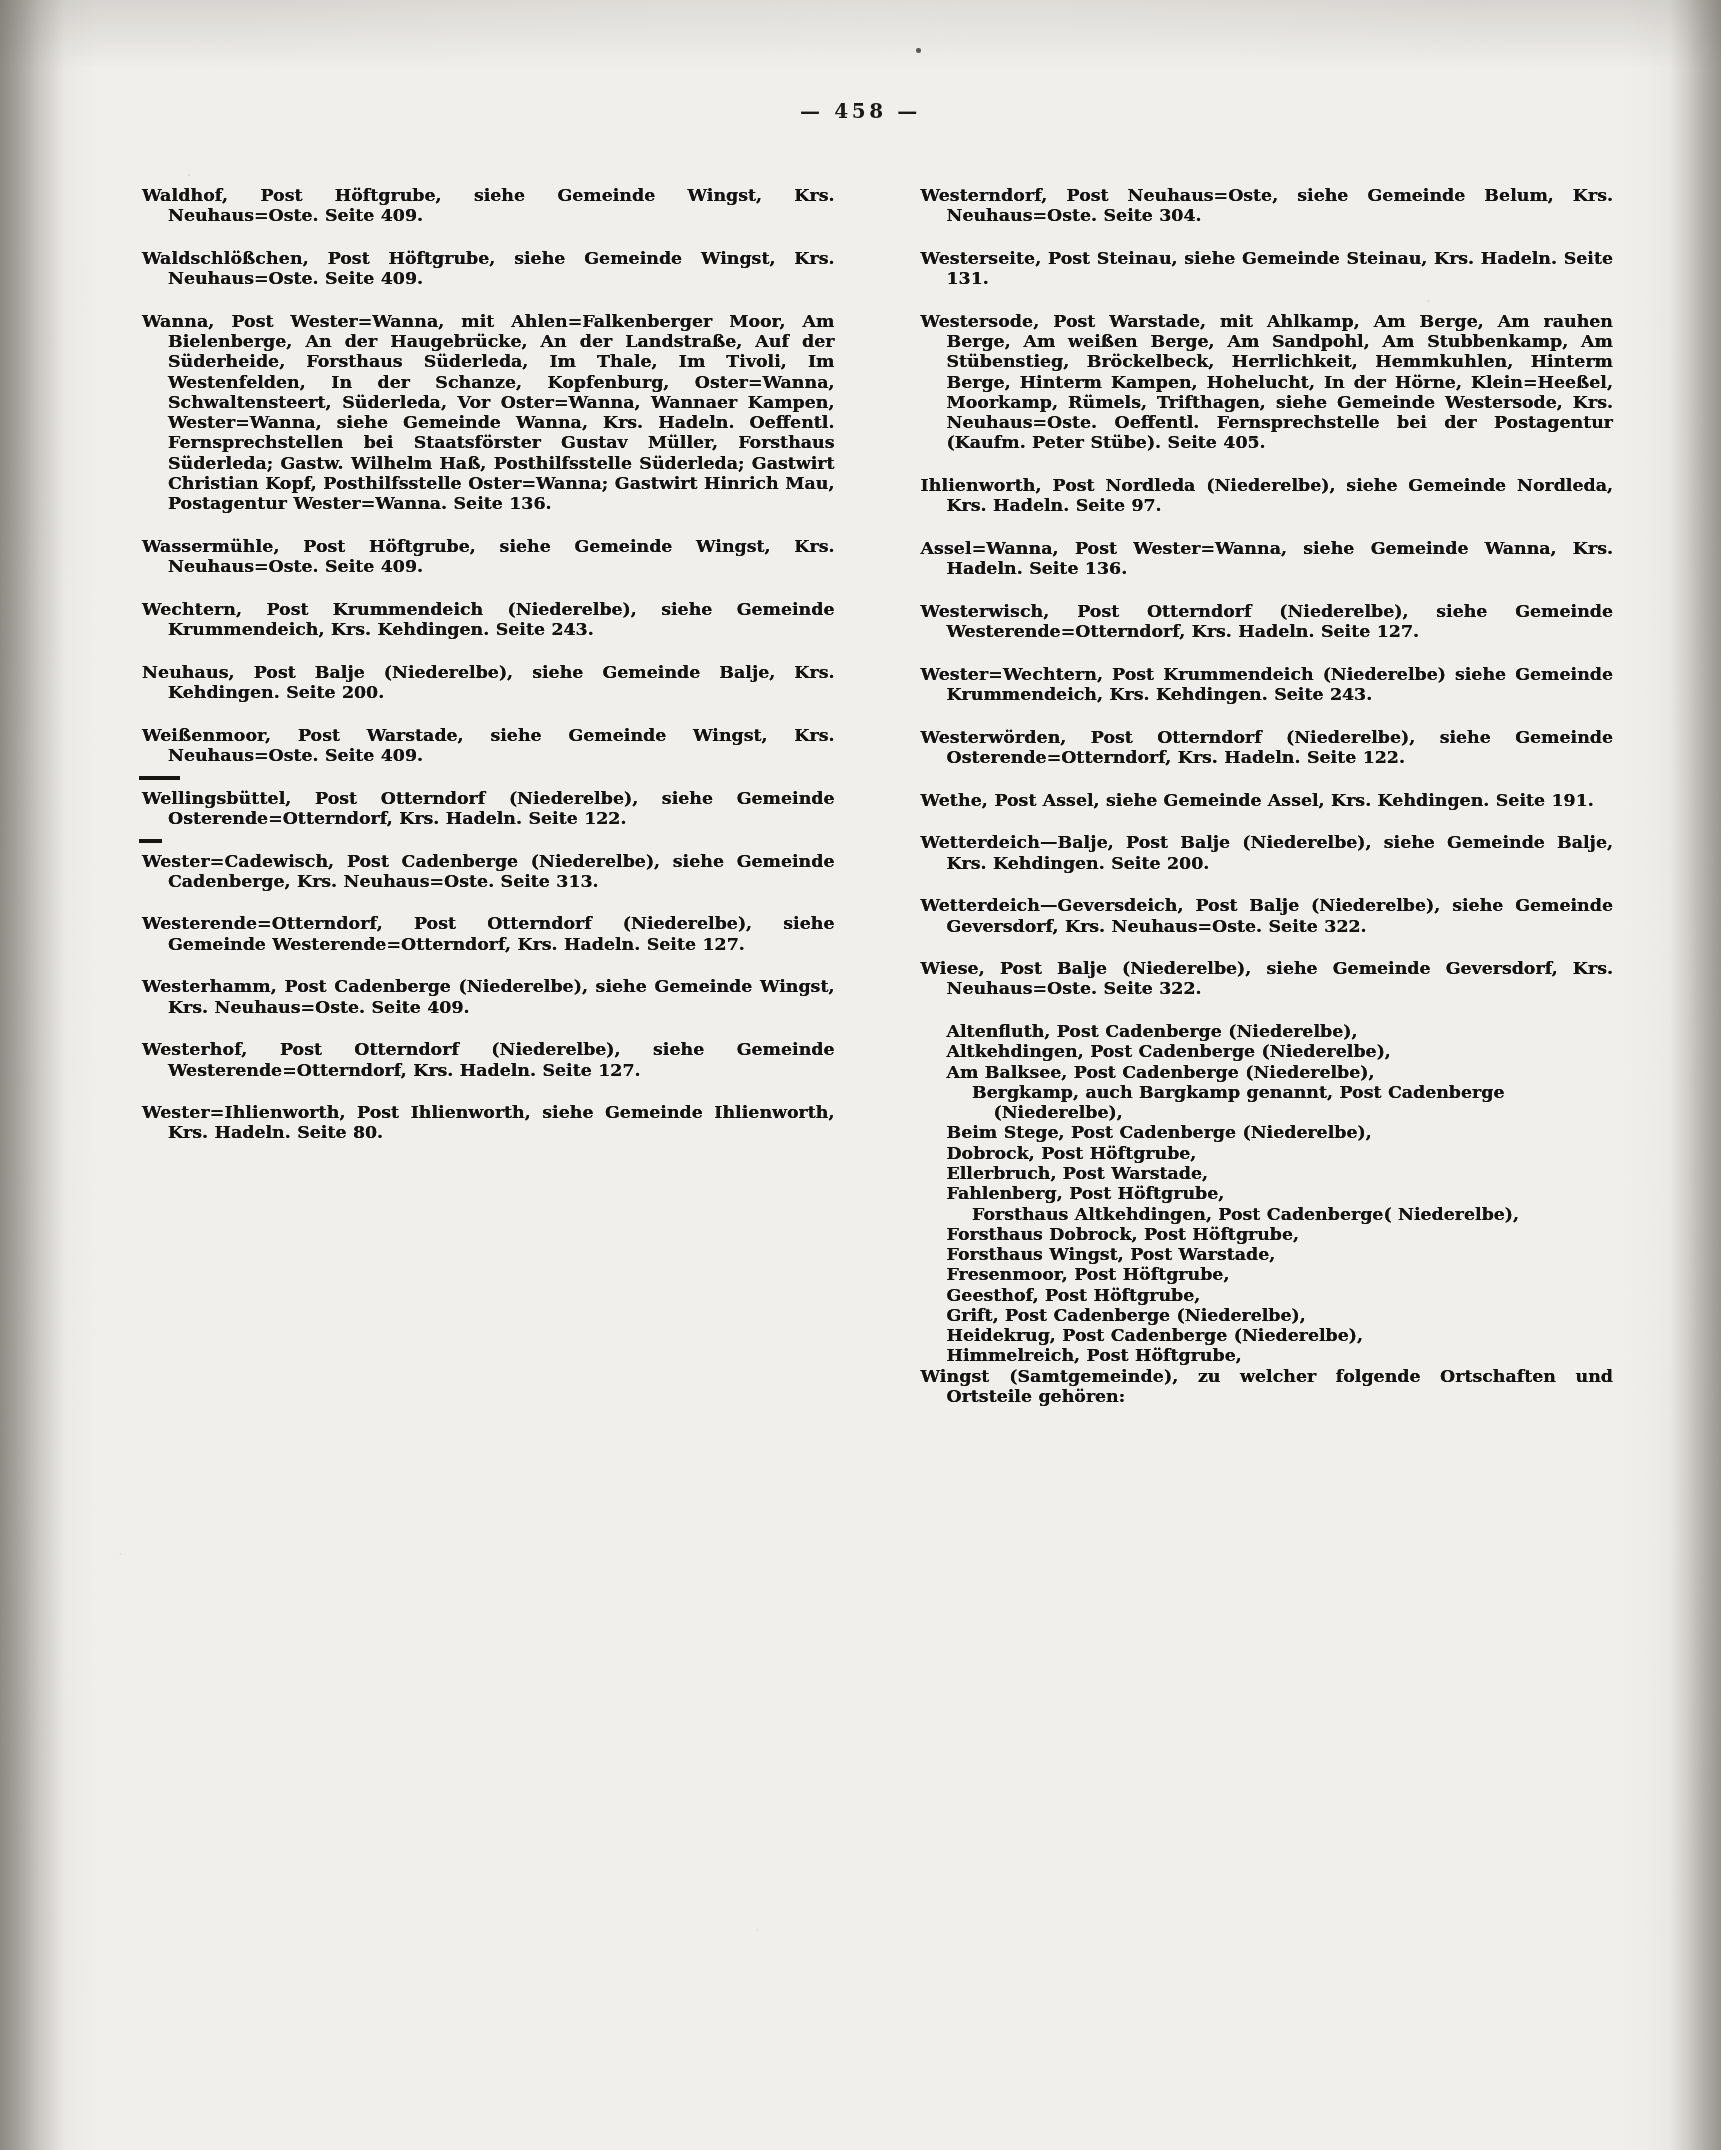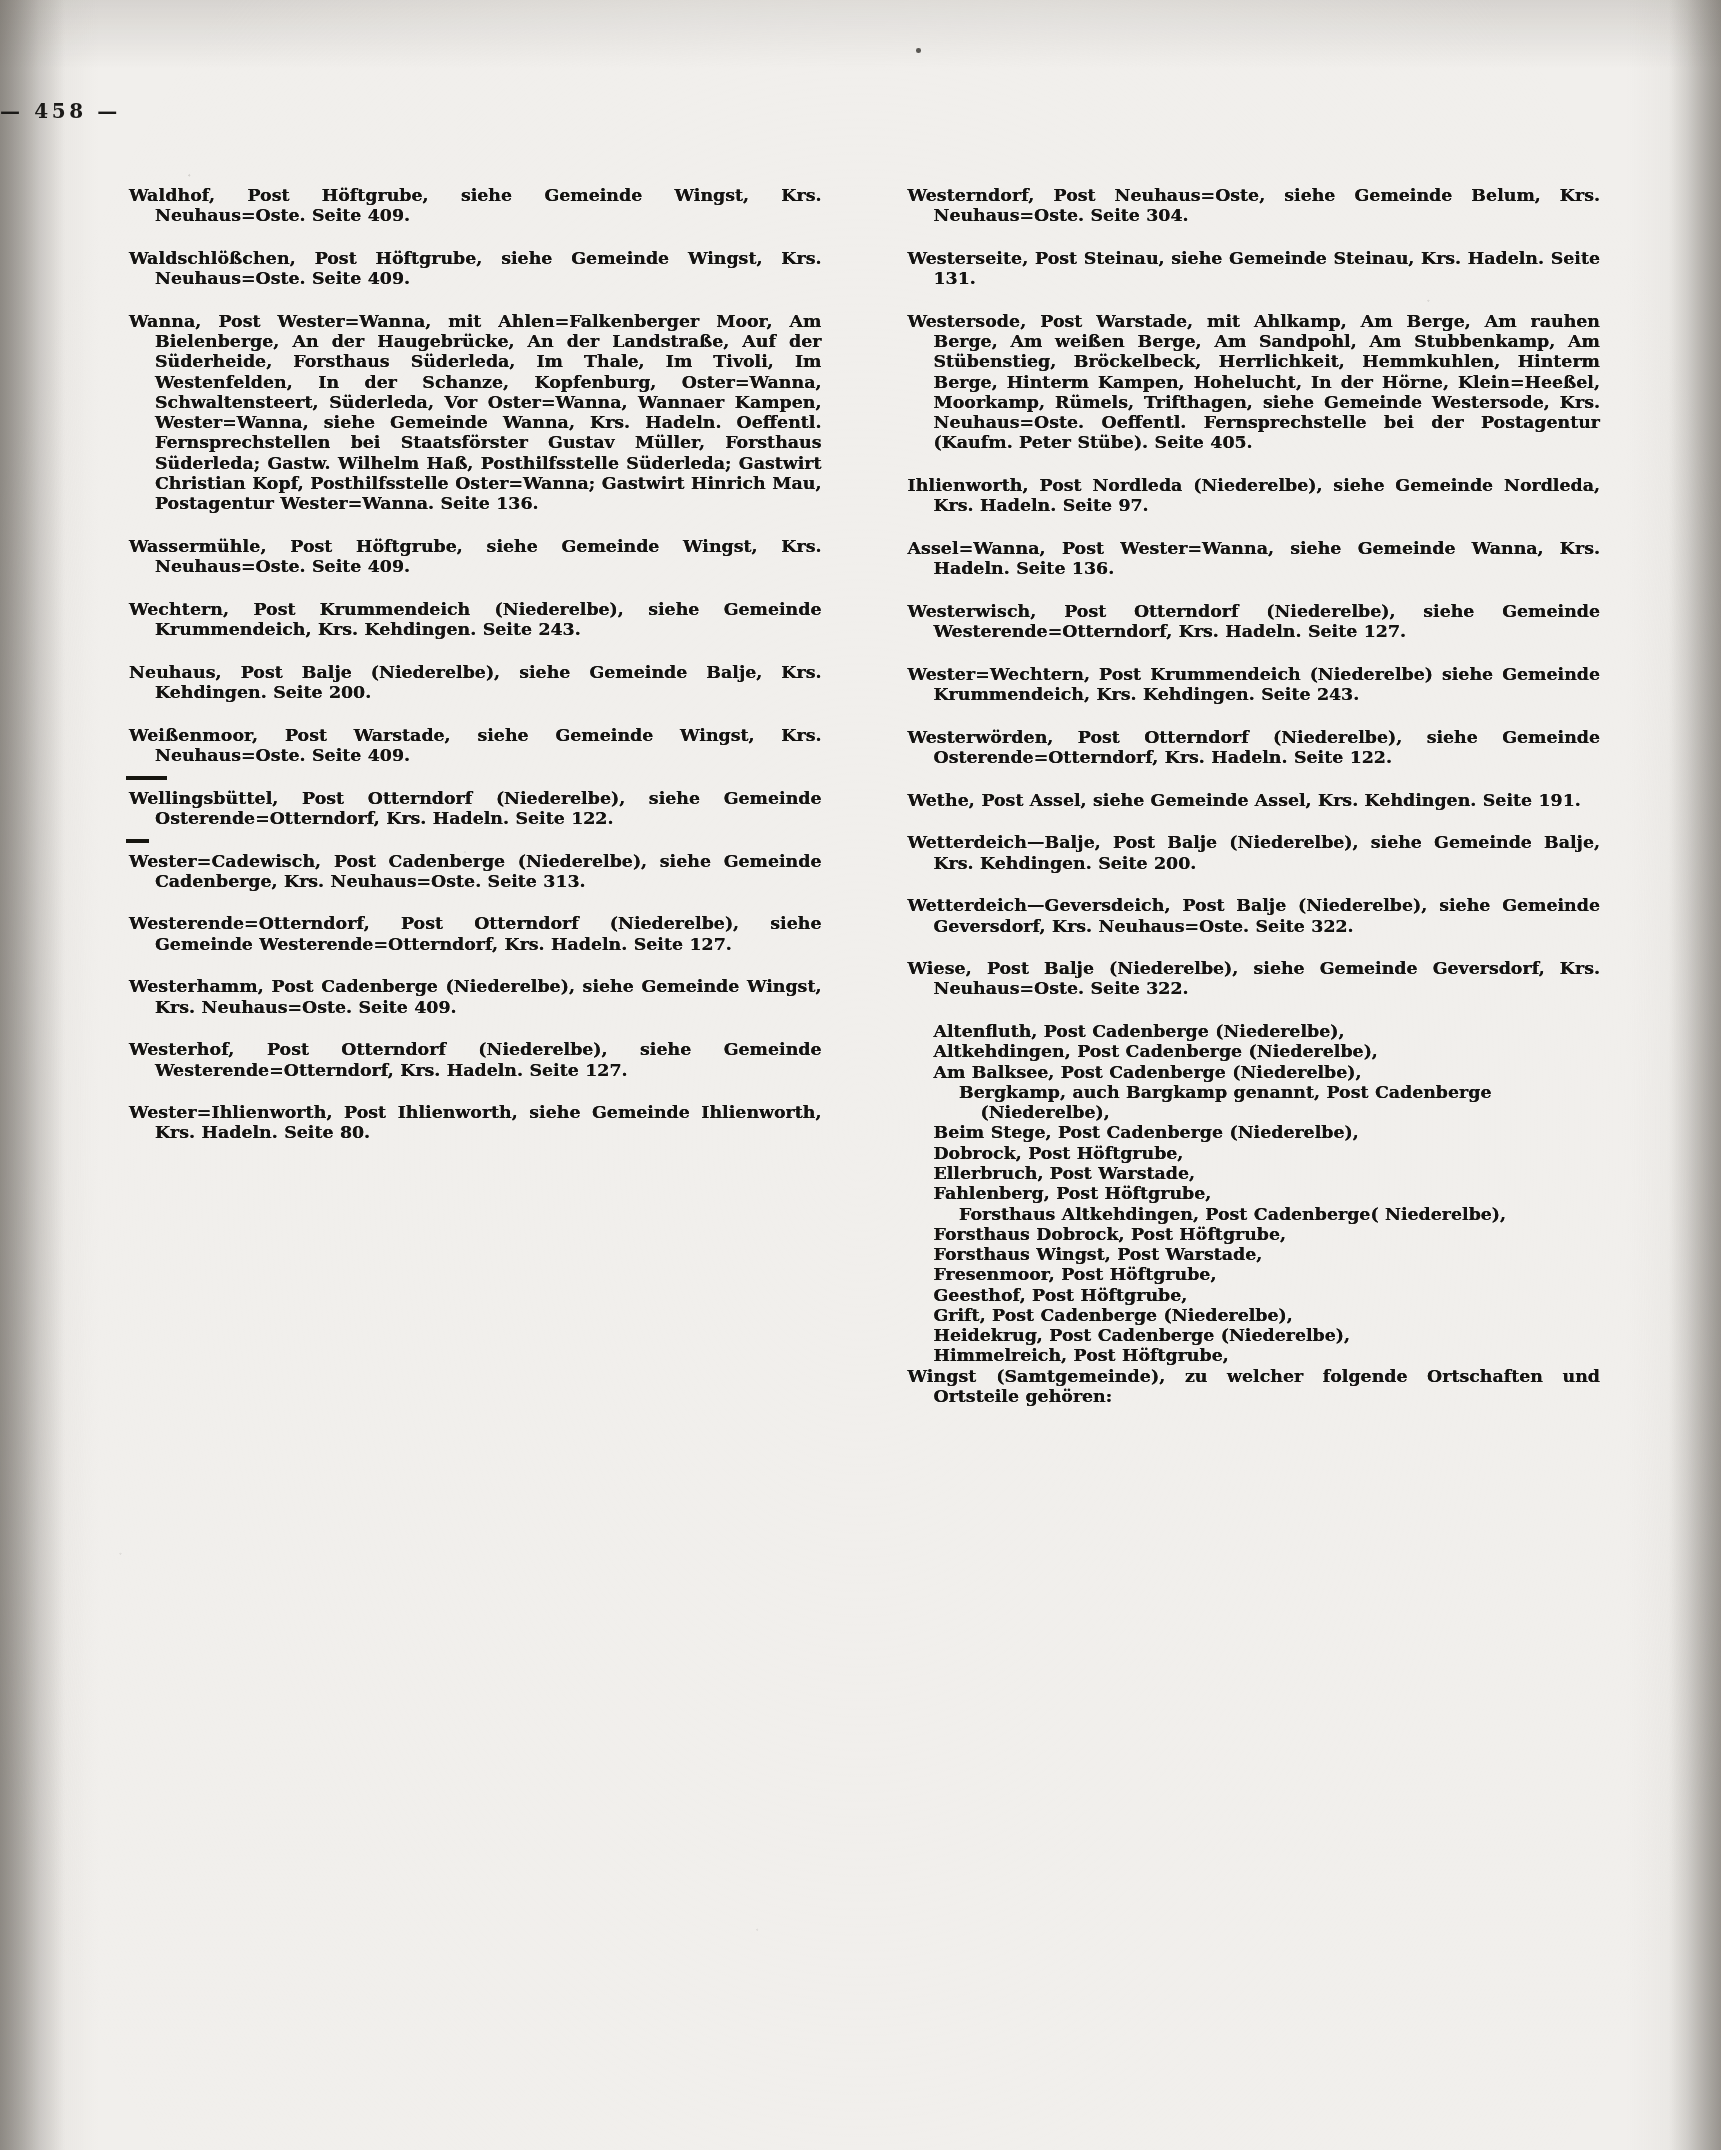--- a/index.html
+++ b/index.html
@@ -37,42 +37,42 @@
       radial-gradient(circle at 44% 77%, rgba(60,55,50,.18) 0 0.9px, transparent 1.3px),
       radial-gradient(circle at 92% 88%, rgba(60,55,50,.22) 0 0.9px, transparent 1.3px),
       radial-gradient(circle at 7% 62%, rgba(60,55,50,.18) 0 0.9px, transparent 1.3px),
       radial-gradient(circle at 70% 27%, rgba(60,55,50,.16) 0 0.9px, transparent 1.3px);
   }
 
   
   #folio{
     position:absolute;
     top:99px;left:0;right:0;
-    text-align:left;
+    text-align:center;
     z-index:6;
   }
   #folio .folio-text{
     font-family:"DejaVu Serif", serif;
     font-size:20px;
     letter-spacing:.18em;
     color:#1b1a18;
     font-weight:600;
   }
 
   
   #top-ink-dot{
     position:absolute;top:48px;left:916px;width:4.7px;height:4.7px;
     border-radius:50%;background:rgba(40,38,34,.75);z-index:6;
   }
 
   
   #columns{
     position:absolute;
     top:185px;
-    left:129px;
+    left:142px;
     width:1471px;
     display:flex;
     gap:86px;
     z-index:6;
   }
   .column{width:693px;}
 
   
   .entry{
     margin-bottom:22.4px;

